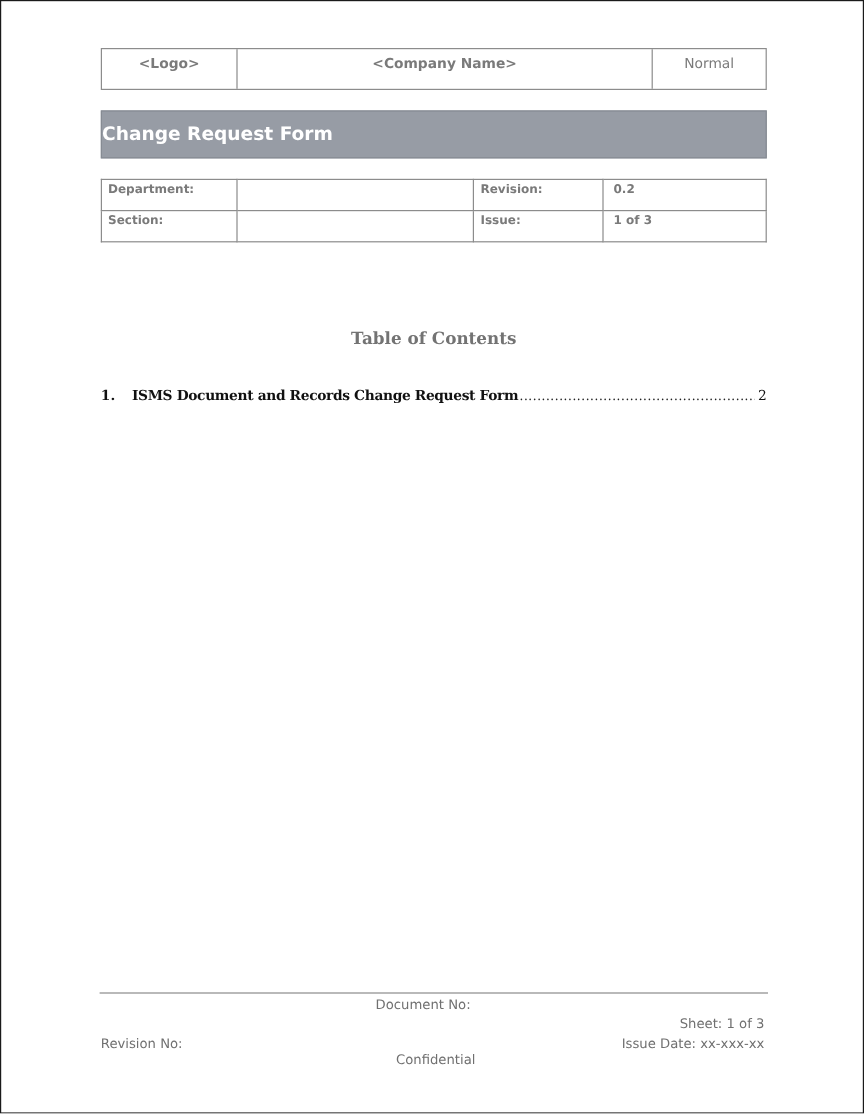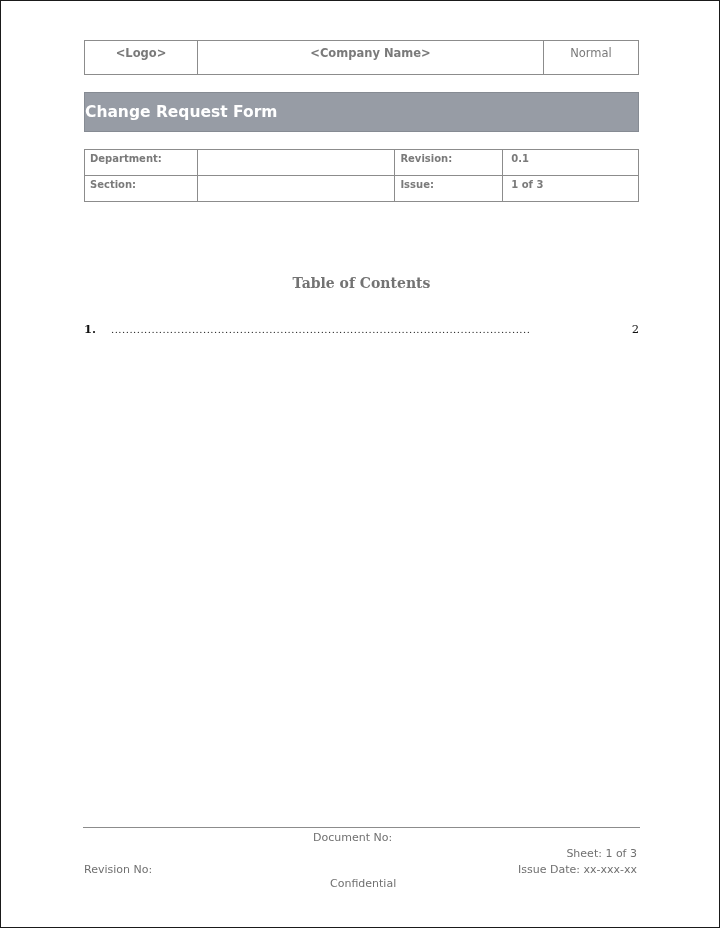--- a/index.html
+++ b/index.html
@@ -89,35 +89,36 @@
   </div>
 
   <div class="title-bar">Change Request Form</div>
 
   <table class="info">
     <tbody>
     <tr>
       <td class="c1">Department:</td>
       <td class="c2"></td>
       <td class="c3">Revision:</td>
-      <td class="c4">0.1</td>
+      <td class="c4">0.2</td>
     </tr>
     <tr>
       <td class="c1">Section:</td>
       <td class="c2"></td>
       <td class="c3">Issue:</td>
       <td class="c4">1 of 3</td>
     </tr>
   </tbody>
     </table>
 
   <div class="toc-title">Table of Contents</div>
 
   <div class="toc-entry">
     <span class="num">1.</span>
+    <span class="txt">ISMS Document and Records Change Request Form</span>
     <span class="dots">..................................................................................................................</span>
     <span class="pg">2</span>
   </div>
 
   <div class="footer-rule"></div>
   <div class="f f-docno">Document No:</div>
   <div class="f f-conf">Confidential</div>
   <div class="f f-sheet">Sheet: 1 of 3</div>
   <div class="f f-rev">Revision No:</div>
   <div class="f f-issue">Issue Date: xx-xxx-xx</div>

